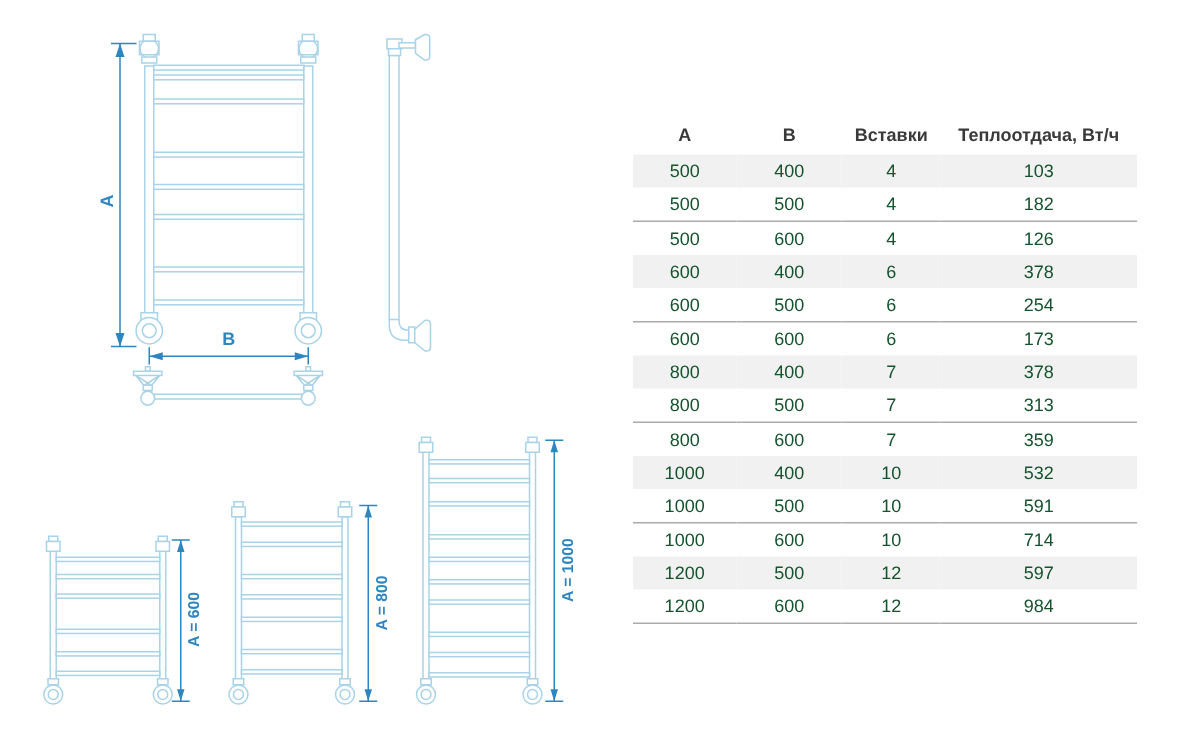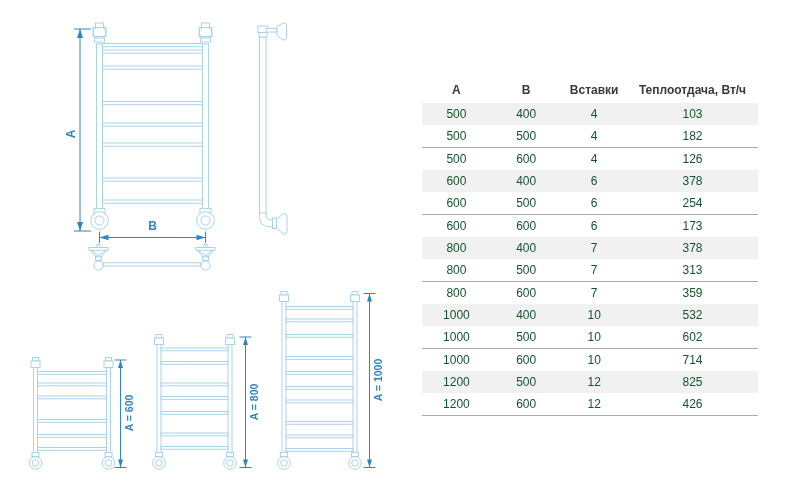--- a/index.html
+++ b/index.html
@@ -296,37 +296,37 @@
           <tr class="stripe">
             <td>1000</td>
             <td>400</td>
             <td>10</td>
             <td>532</td>
           </tr>
           <tr class="sep">
             <td>1000</td>
             <td>500</td>
             <td>10</td>
-            <td>602</td>
+            <td>591</td>
           </tr>
           <tr>
             <td>1000</td>
             <td>600</td>
             <td>10</td>
             <td>714</td>
           </tr>
           <tr class="stripe">
             <td>1200</td>
             <td>500</td>
             <td>12</td>
-            <td>825</td>
+            <td>597</td>
           </tr>
           <tr class="sep">
             <td>1200</td>
             <td>600</td>
             <td>12</td>
-            <td>426</td>
+            <td>984</td>
           </tr>
         </tbody>
     </table>
   </div>
 
 </div>
 
 </body></html>

